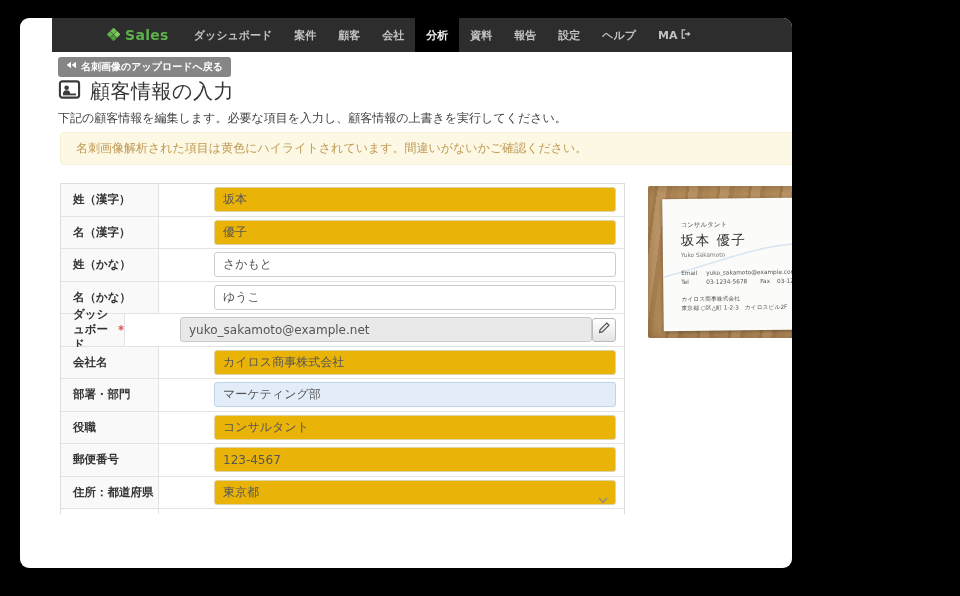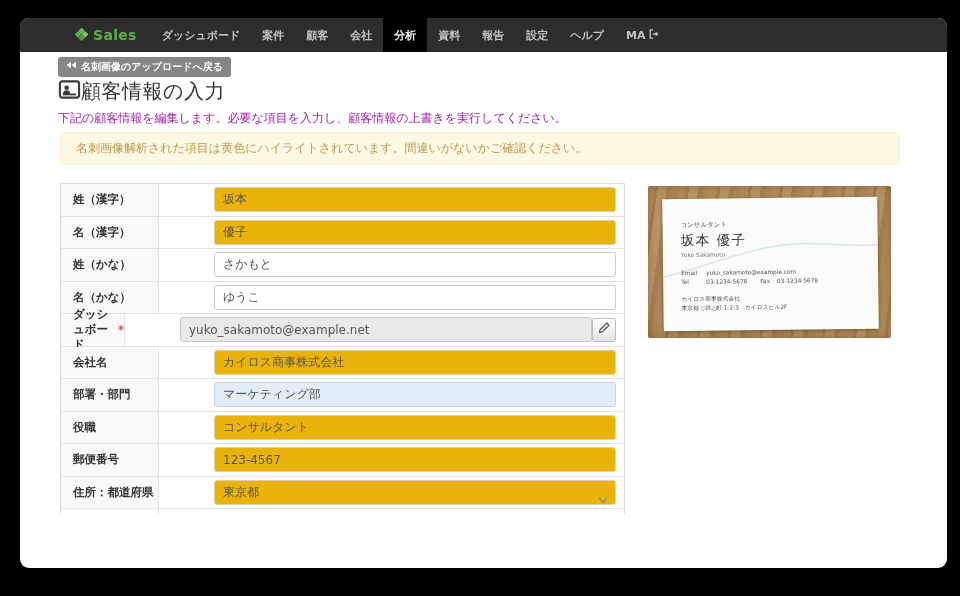--- a/index.html
+++ b/index.html
@@ -1,35 +1,35 @@
 <!DOCTYPE html>
 <html><head>
 <meta charset="utf-8">
 <style>
   * { margin:0; padding:0; box-sizing:border-box; }
   html,body { width:960px; height:596px; background:#000; font-family:"DejaVu Sans","Liberation Sans",sans-serif; }
-  .window { position:absolute; left:20px; top:18px; width:927px; height:550px; background:#fff; border-radius:9px; overflow:hidden; }
+  .window { position:absolute; left:20px; top:18px; width:772px; height:550px; background:#fff; border-radius:9px; overflow:hidden;padding-left:32px; }
 
   
   .navbar { position:relative; height:34px; background:#2d2d2d; display:flex; align-items:center; padding-left:55px; }
   .brand { display:flex; align-items:center; gap:5px; margin-right:14px; cursor:pointer; }
   .brand-text { color:#5db14a; font-size:14px; font-weight:600; letter-spacing:.3px; }
   .nav-items { display:flex; height:34px; align-items:stretch; }
   .nav-item { display:flex; align-items:center; gap:4px; padding:0 11px; font-size:11px; font-weight:600; color:#c2c2c2; cursor:pointer; white-space:nowrap; }
   .nav-item.active { background:#000; color:#ededed; }
   .nav-right { position:absolute; right:0; top:0; height:34px; display:flex; align-items:center; }
   .account-name { color:#adadad; font-size:11px; }
   .account-user { margin-left:26px; cursor:pointer; display:flex; align-items:center; }
   .nav-caret { margin-left:44px; margin-right:36px; cursor:pointer; display:flex; align-items:center; }
 
   
   .back-btn { position:absolute; left:38px; top:39px; background:#868686; color:#fff; font-size:10px; font-weight:600; border:none; border-radius:3px; padding:3px 8px; display:flex; align-items:flex-start; gap:5px; cursor:pointer; }
-  .title-row { position:absolute; left:38px; top:60px; display:flex; align-items:center; }
+  .title-row { position:absolute; left:38px; top:60px; display:flex; align-items:center; gap:9px; }
   .page-title { font-size:20px; color:#333; font-weight:500; letter-spacing:.5px; }
-  .page-desc { position:absolute; left:38px; top:92px; font-size:12px; color:#a21caf;text-align:center; }
+  .page-desc { position:absolute; left:38px; top:92px; font-size:12px; color:#404040;text-align:center; }
   .notice { position:absolute; left:40px; top:114px; width:840px; height:33px; background:#fcf8e3; border:1px solid #f7f0d4; border-radius:4px; display:flex; align-items:center; padding:0 15px; font-size:12px; color:#c09853; }
 
   
   .form-table { position:absolute; left:40px; top:165px; width:565px; border:1px solid #ddd; border-bottom:none; }
   .form-row { display:flex; height:32.5px; border-bottom:1px solid #e3e3e3;gap:40px; }
   .label-cell { width:98px; background:#f9f9f9; border-right:1px solid #e3e3e3; display:flex; align-items:center; padding-left:12px; font-size:11.5px; font-weight:bold; color:#333; }
   .req { color:#d9534f; margin-left:3px; font-weight:bold; }
   .input-cell { flex:1; display:flex; align-items:center; padding:0 8px 0 15px; position:relative; }
   .fld { height:25px; width:100%; border:1px solid #ccc; border-radius:3px; font-size:12px; color:#555; padding:0 8px; font-family:inherit; outline:none; background:#fff; }
   .fld.yellow { background:#eab308; border-color:#ddd3a8; }

